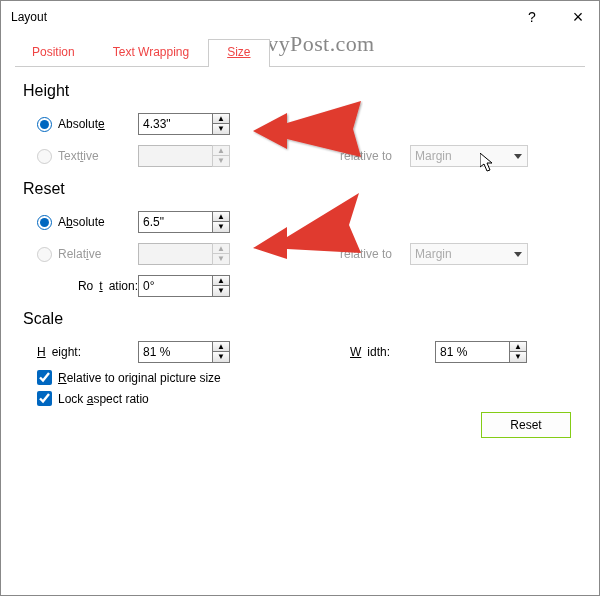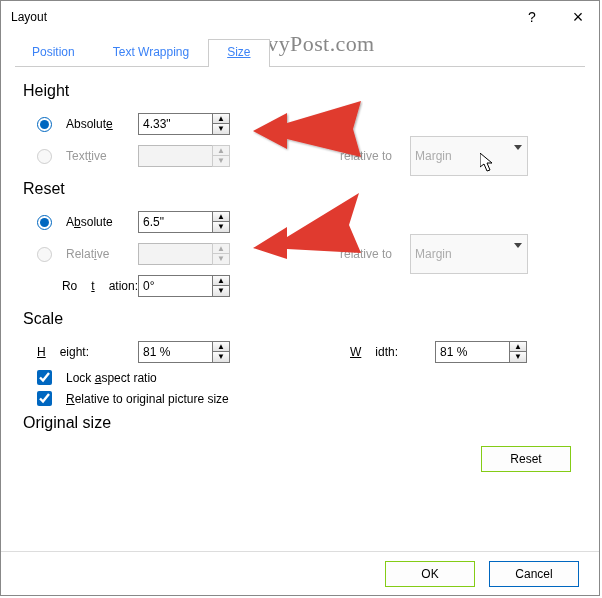--- a/index.html
+++ b/index.html
@@ -4,42 +4,42 @@
 <style>
   * { box-sizing: border-box; font-family: "Segoe UI", Arial, sans-serif; }
   body { margin:0; padding:0; background:#fff; width:602px; height:598px; font-size:12px; color:#000; position:relative; }
   .dialog { border:1px solid #888; width:600px; height:596px; position:relative; background:#fff; }
   .titlebar { display:flex; align-items:center; height:32px; padding:0 6px 0 10px; }
   .title { font-size:12px; flex:0 0 auto; }
   .watermark { position:absolute; top:30px; left:0; right:0; text-align:center; color:#888; font-family: Georgia, "Times New Roman", serif; font-size:22px; letter-spacing:0.4px; pointer-events:none; }
   .winbtns { margin-left:auto; display:flex; gap:16px; align-items:center; }
   .winbtn { width:30px; height:24px; display:flex; align-items:center; justify-content:center; font-size:14px; color:#000; cursor:default;}
   .tabs { display:flex; margin:6px 0 0 12px; height:28px; }
-  .tab { padding:5px 18px 0 18px; height:28px; border:1px solid transparent; border-bottom:none; font-size:12px; color:#3b82f6; }
+  .tab { padding:5px 18px 0 18px; height:28px; border:1px solid transparent; border-bottom:none; font-size:12px; color:#ef4444; }
   .tab.active { border-color:#ccc; background:#fff; position:relative; z-index:2;text-decoration:underline; }
   .tabrule { border-top:1px solid #ccc; margin:0 14px 0 14px; position:relative; top:-1px; z-index:1;}
   .body { padding:6px 22px 0 22px; position:relative; }
   .section-label { margin:8px 0 8px 0; font-size:16px; }
   .row { display:flex; align-items:center; height:32px; }
-  .radiolabel, .txtlabel { display:flex; align-items:center; gap:14px; }
+  .radiolabel, .txtlabel { display:flex; align-items:center; gap:6px; }
   .underline-letter { text-decoration: underline; }
   input[type="radio"]{ accent-color:#0067c0; width:15px; height:15px; margin:0;}
   input[type="checkbox"]{ accent-color:#0067c0; width:15px; height:15px; margin:0;}
   .radiolabel.disabled, .disabled { color:#9a9a9a; }
   .col-radio { width:115px; padding-left:14px; }
   .spinner { display:flex; }
   .spinner input { width:74px; height:22px; border:1px solid #777; border-right:none; padding:1px 4px; font-size:12px; }
   .spinner input:disabled { background:#f3f3f3; color:#888; border-color:#bbb;}
   .spin-btns { display:flex; flex-direction:column; width:18px; }
   .spin-btns button { height:11px; border:1px solid #777; background:linear-gradient(#fcfcfc,#e4e4e4); padding:0; line-height:0; font-size:8px; display:flex; align-items:center; justify-content:center;}
   .spin-btns button:last-child{border-top:none;}
   .spin-btns.disabled button { border-color:#ccc; background:#f2f2f2; color:#aaa;}
   .relcol-label { width:70px; text-align:left; font-size:12px; }
   .dropdown { position:relative; }
-  .dropdown select { width:118px; height:40px; border:1px solid #888; background:#fff; font-size:12px; padding:0 4px; appearance:none;}
+  .dropdown select { width:118px; height:22px; border:1px solid #888; background:#fff; font-size:12px; padding:0 4px; appearance:none;}
   .dropdown::after { content:""; position:absolute; right:6px; top:9px; width:0;height:0;border-left:4px solid transparent;border-right:4px solid transparent;border-top:5px solid #444; pointer-events:none;}
   .dropdown.disabled select { color:#888; background:#f7f7f7; border-color:#bbb;}
   .scale-row { display:flex; align-items:center; height:32px; padding-left:14px; gap:0;}
   .scale-row .lbl1 { width:101px; }
   .scale-row .lbl2 { width:85px; margin-left:120px; }
   .checks { display:flex; flex-direction:column; gap:6px; padding-left:14px; margin-top:2px;}
   .orig-row { display:flex; align-items:center; padding-left:14px; height:28px; }
   .orig-row .l1 { width:101px; } .orig-row .v { width:212px; }
   .reset-row { display:flex; justify-content:flex-end; padding:6px 6px 0 0; }
   .btn { min-width:90px; height:26px; border:1px solid #84cc16; background:#fdfdfd; font-size:12px; padding:0 14px; }
@@ -182,29 +182,28 @@
         <input type="text" value="81 %" style="">
         <div class="spin-btns">
           <button>▲</button>
           <button>▼</button>
         </div>
       </div>
     </div>
     <div class="checks">
       <label class="txtlabel">
         <input type="checkbox" checked="" style="">
-        <span><span>Lock </span><span class="underline-letter">a</span><span>spect ratio</span></span>
+        <span><span class="underline-letter">R</span><span>elative to original picture size</span></span>
       </label>
       <label class="txtlabel">
         <input type="checkbox" checked="" style="">
-        <span><span class="underline-letter">R</span><span>elative to original picture size</span></span>
+        <span><span>Lock </span><span class="underline-letter">a</span><span>spect ratio</span></span>
       </label>
     </div>
 
-    <div class="section-label">Original size</div>
     <div class="reset-row">
       <button class="btn">Reset</button>
     </div>
   </div>
 
   <svg class="arrow" style="left:252px; top:100px;" width="110" height="58">
     <defs>
         <filter id="s1">
           <feDropShadow dx="1" dy="1" stdDeviation="1" flood-opacity="0.35"></feDropShadow>
         </filter>
@@ -212,17 +211,13 @@
     <polygon points="0,30 34,12 34,22 108,0 100,28 108,56 34,38 34,48" fill="#e03a2f" filter="url(#s1)"></polygon>
   </svg>
   <svg class="arrow" style="left:252px; top:192px;" width="110" height="68">
     <polygon points="0,55 34,34 34,44 106,0 96,32 108,60 34,56 34,66" fill="#e03a2f"></polygon>
   </svg>
 
   <svg class="cursor" style="left:479px; top:152px;" width="16" height="20" viewBox="0 0 16 20">
     <path d="M0 0 L0 14 L4 11 L7 18 L10 17 L7 10 L12 10 Z" fill="#fff" stroke="#000" stroke-width="1"></path>
   </svg>
 
-  <div class="footer">
-    <button class="btn">OK</button>
-    <button class="btn default">Cancel</button>
-  </div>
 </div>
 
 </body></html>

